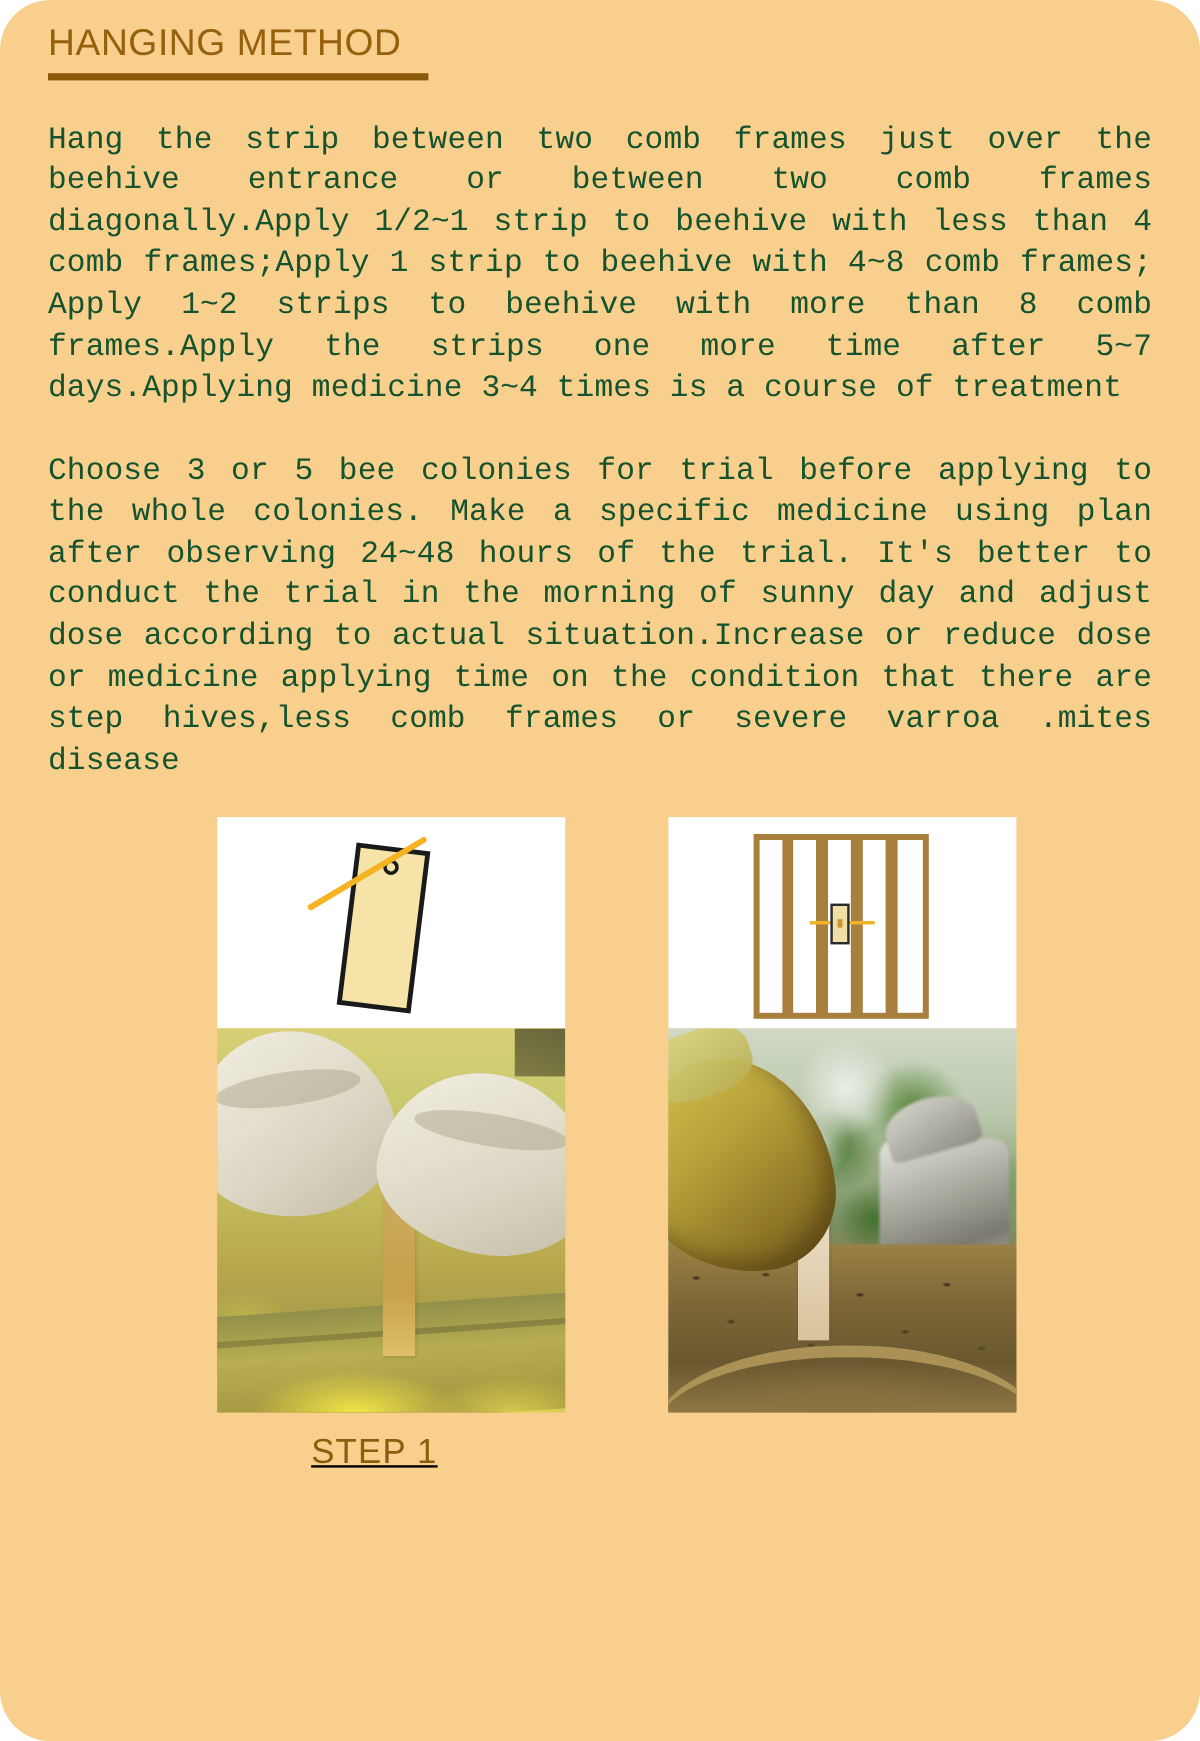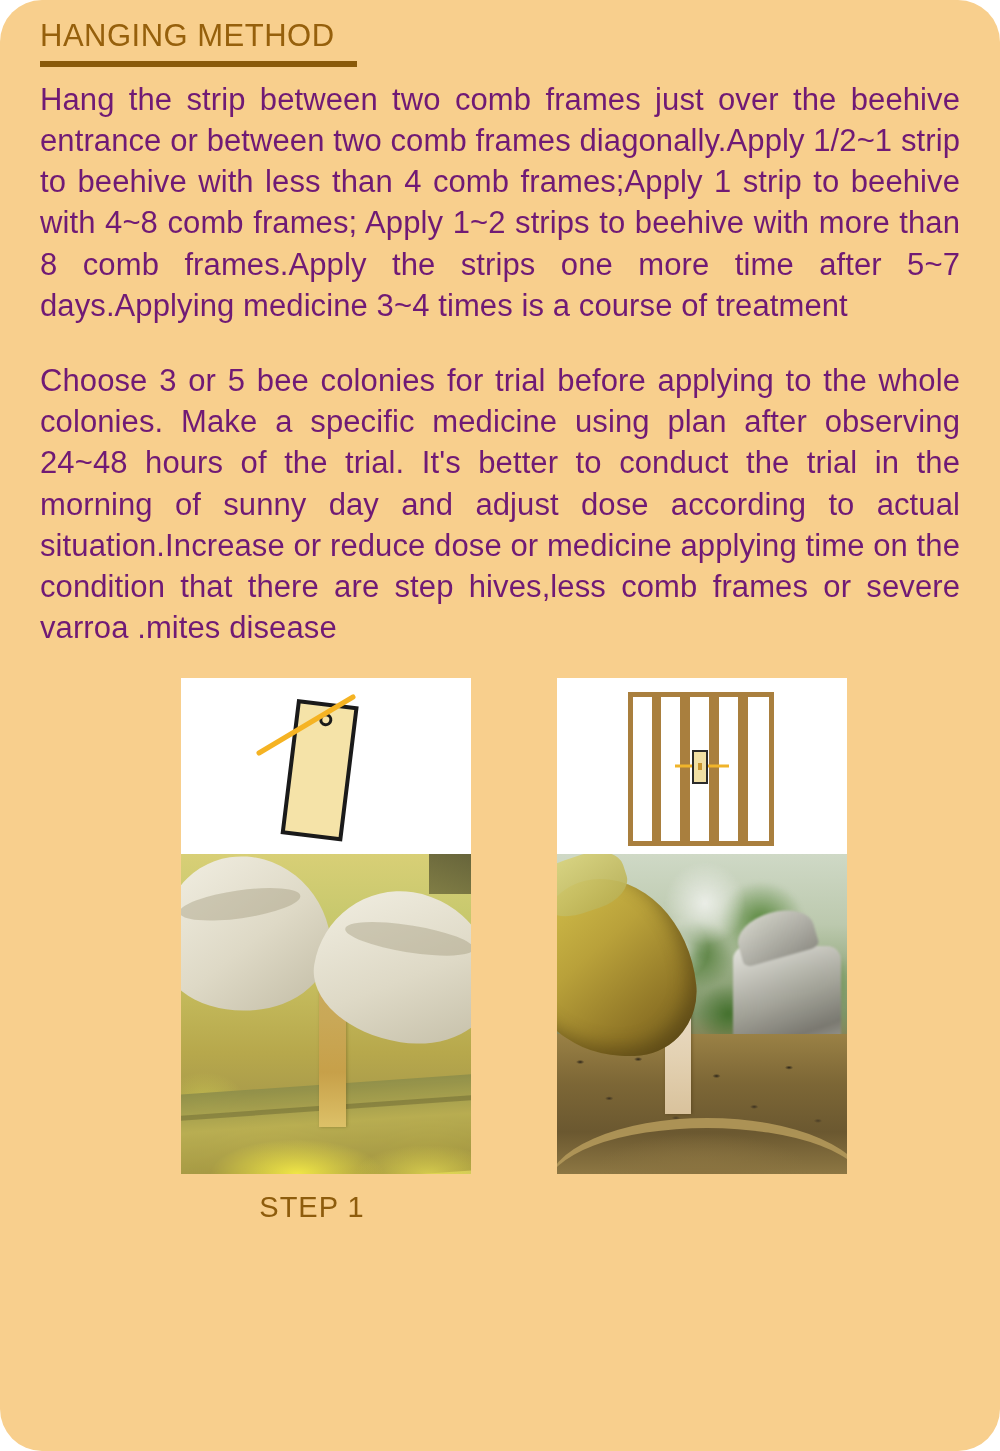--- a/index.html
+++ b/index.html
@@ -61,46 +61,47 @@
   .section { margin-bottom: 4px; }
 
   .section-heading {
     font-size: 31px;
     color: #96600c;
     letter-spacing: 0.5px;
     line-height: 1.15;
     padding-bottom: 7px;
     display: inline-block;
     border-bottom: 6px solid #8a5a0a;
-    margin: 0 0 12px 0;
+    margin: 0 0 32px 0;
     font-weight: normal;
   }
   .section-h1 { min-width: 317px; }
   .section-h2 { min-width: 317px; }
 
   .section-body {
-    font-size: 31px;
+    font-size: 26px;
     line-height: 1.33;
-    color: #701a75;
+    color: #14532d;
     text-align: justify;
     margin: 0;
     letter-spacing: 0.1px;
+    font-family: Liberation Mono, monospace;
   }
   .section-body.last-left { text-align: justify; }
 
   .gap-1 { height: 30px; }
 
   
   .steps {
     display: flex;
     justify-content: center;
     gap: 114px;
     margin-top: 30px;
   }
-  .step { width: 262px; }
+  .step { width: 262px; text-decoration: underline; }
 
   .step-illus {
     width: 290px;
     height: 176px;
     background: #ffffff;
     position: relative;
     overflow: hidden;
     display: block;
   }
   .step-photo {

